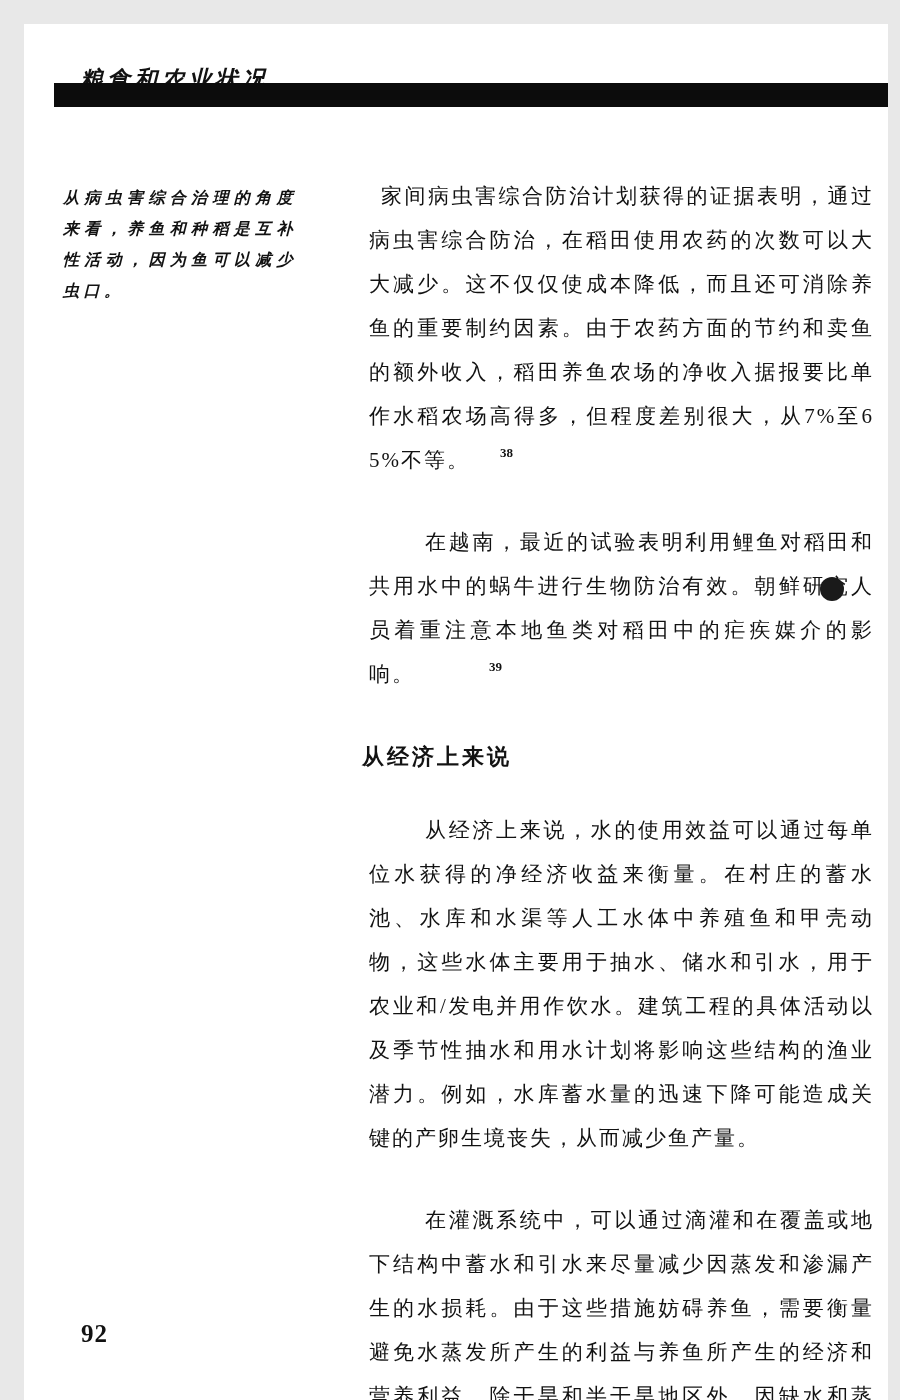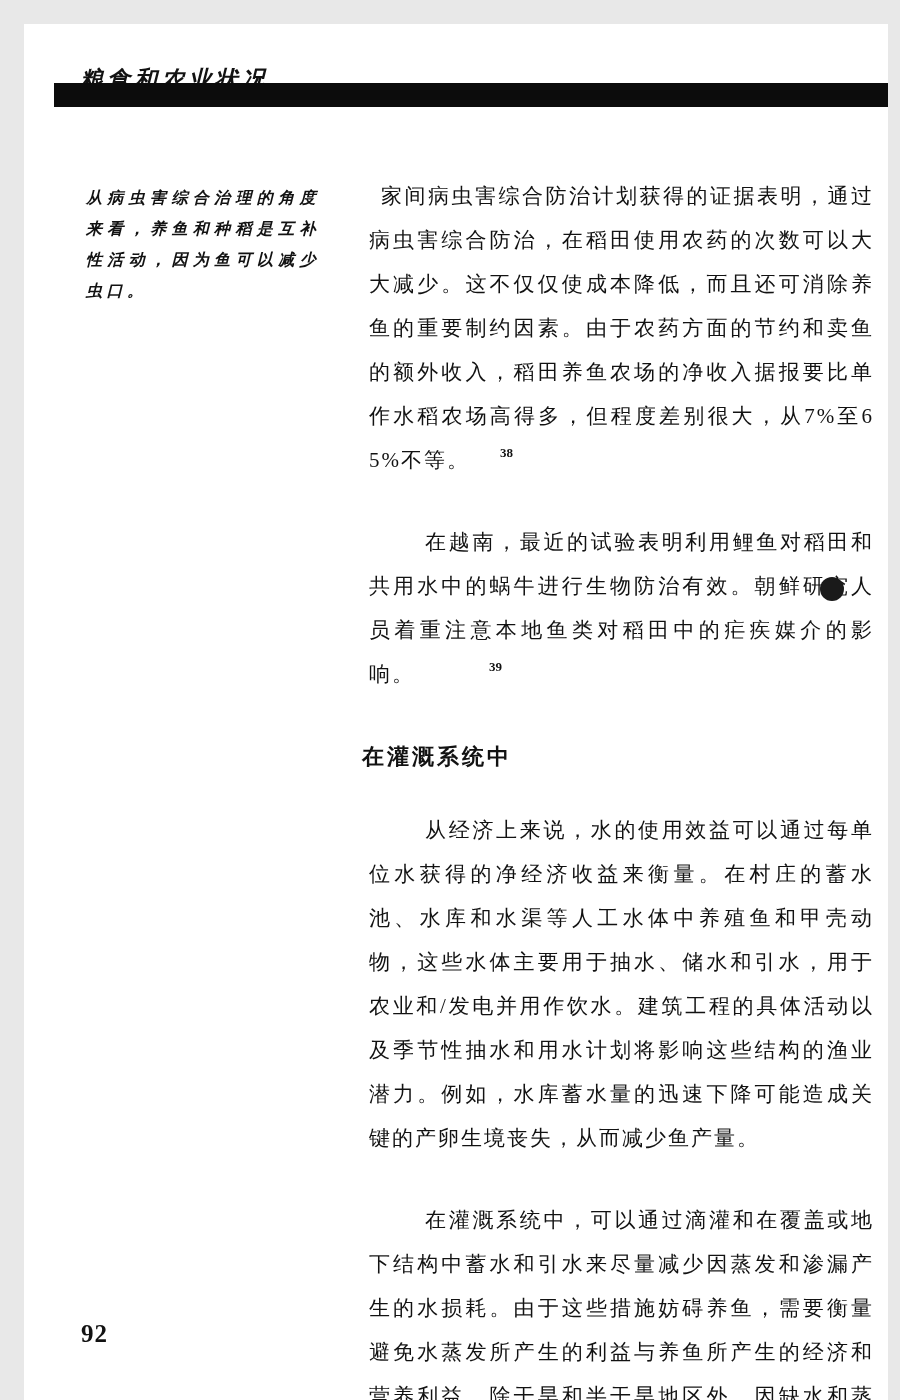--- a/index.html
+++ b/index.html
@@ -26,21 +26,21 @@
   .header-rule {
     position: absolute;
     left: 30px;
     top: 59px;
     width: 842px;
     height: 11px;
     background: #0c0c0c;
   }
   .margin-note {
     position: absolute;
-    left: 50px;
+    left: 27px;
     top: 146px;
     width: 258px;
     font-size: 16px;
     font-weight: bold;
     font-style: italic;
     line-height: 31px;
     letter-spacing: 4.5px;
     text-align: justify;
     word-break: break-all;
   }
@@ -103,21 +103,21 @@
   <div class="header-rule"></div>
 
   <div class="margin-note">从病虫害综合治理的角度来看，养鱼和种稻是互补性活动，因为鱼可以减少虫口。</div>
 
   <div class="body-col">
 
     <p class="para"><span>家间病虫害综合防治计划获得的证据表明，通过病虫害综合防治，在稻田使用农药的次数可以大大减少。这不仅仅使成本降低，而且还可消除养鱼的重要制约因素。由于农药方面的节约和卖鱼的额外收入，稻田养鱼农场的净收入据报要比单作水稻农场高得多，但程度差别很大，从7%至65%不等。</span><span class="fn-sup">38</span></p>
 
     <p class="para indent"><span>在越南，最近的试验表明利用鲤鱼对稻田和共用水中的蜗牛进行生物防治有效。朝鲜研究人员着重注意本地鱼类对稻田中的疟疾媒介的影响。</span><span class="fn-sup">39</span></p>
 
-    <h2 class="section-heading">在灌溉系统中</h2>
+    <h2 class="section-heading">从经济上来说</h2>
 
     <p class="para indent"><span>从经济上来说，水的使用效益可以通过每单位水获得的净经济收益来衡量。在村庄的蓄水池、水库和水渠等人工水体中养殖鱼和甲壳动物，这些水体主要用于抽水、储水和引水，用于农业和/发电并用作饮水。建筑工程的具体活动以及季节性抽水和用水计划将影响这些结构的渔业潜力。例如，水库蓄水量的迅速下降可能造成关键的产卵生境丧失，从而减少鱼产量。</span></p>
 
     <p class="para indent"><span>在灌溉系统中，可以通过滴灌和在覆盖或地下结构中蓄水和引水来尽量减少因蒸发和渗漏产生的水损耗。由于这些措施妨碍养鱼，需要衡量避免水蒸发所产生的利益与养鱼所产生的经济和营养利益。除干旱和半干旱地区外，因缺水和蒸发率而花钱修建封闭系统从而失去养鱼的机会可能是不值得的。</span></p>
 
 
   </div>
 
   <div class="ink-speck"></div>
 

